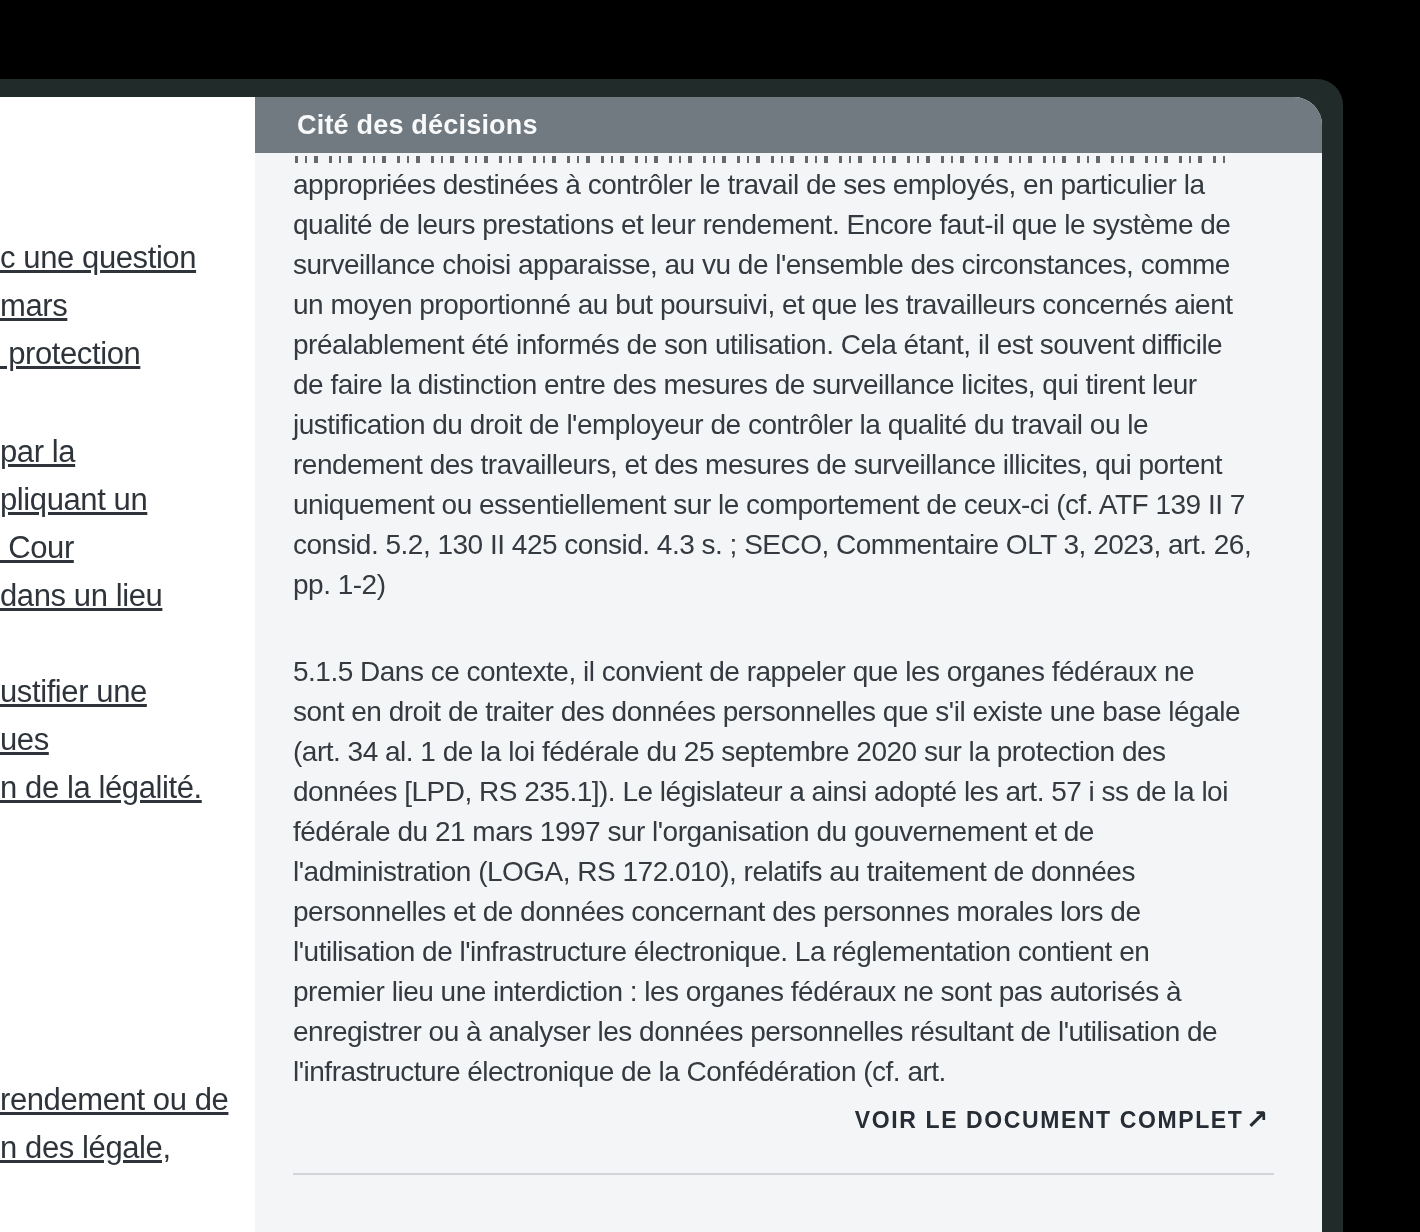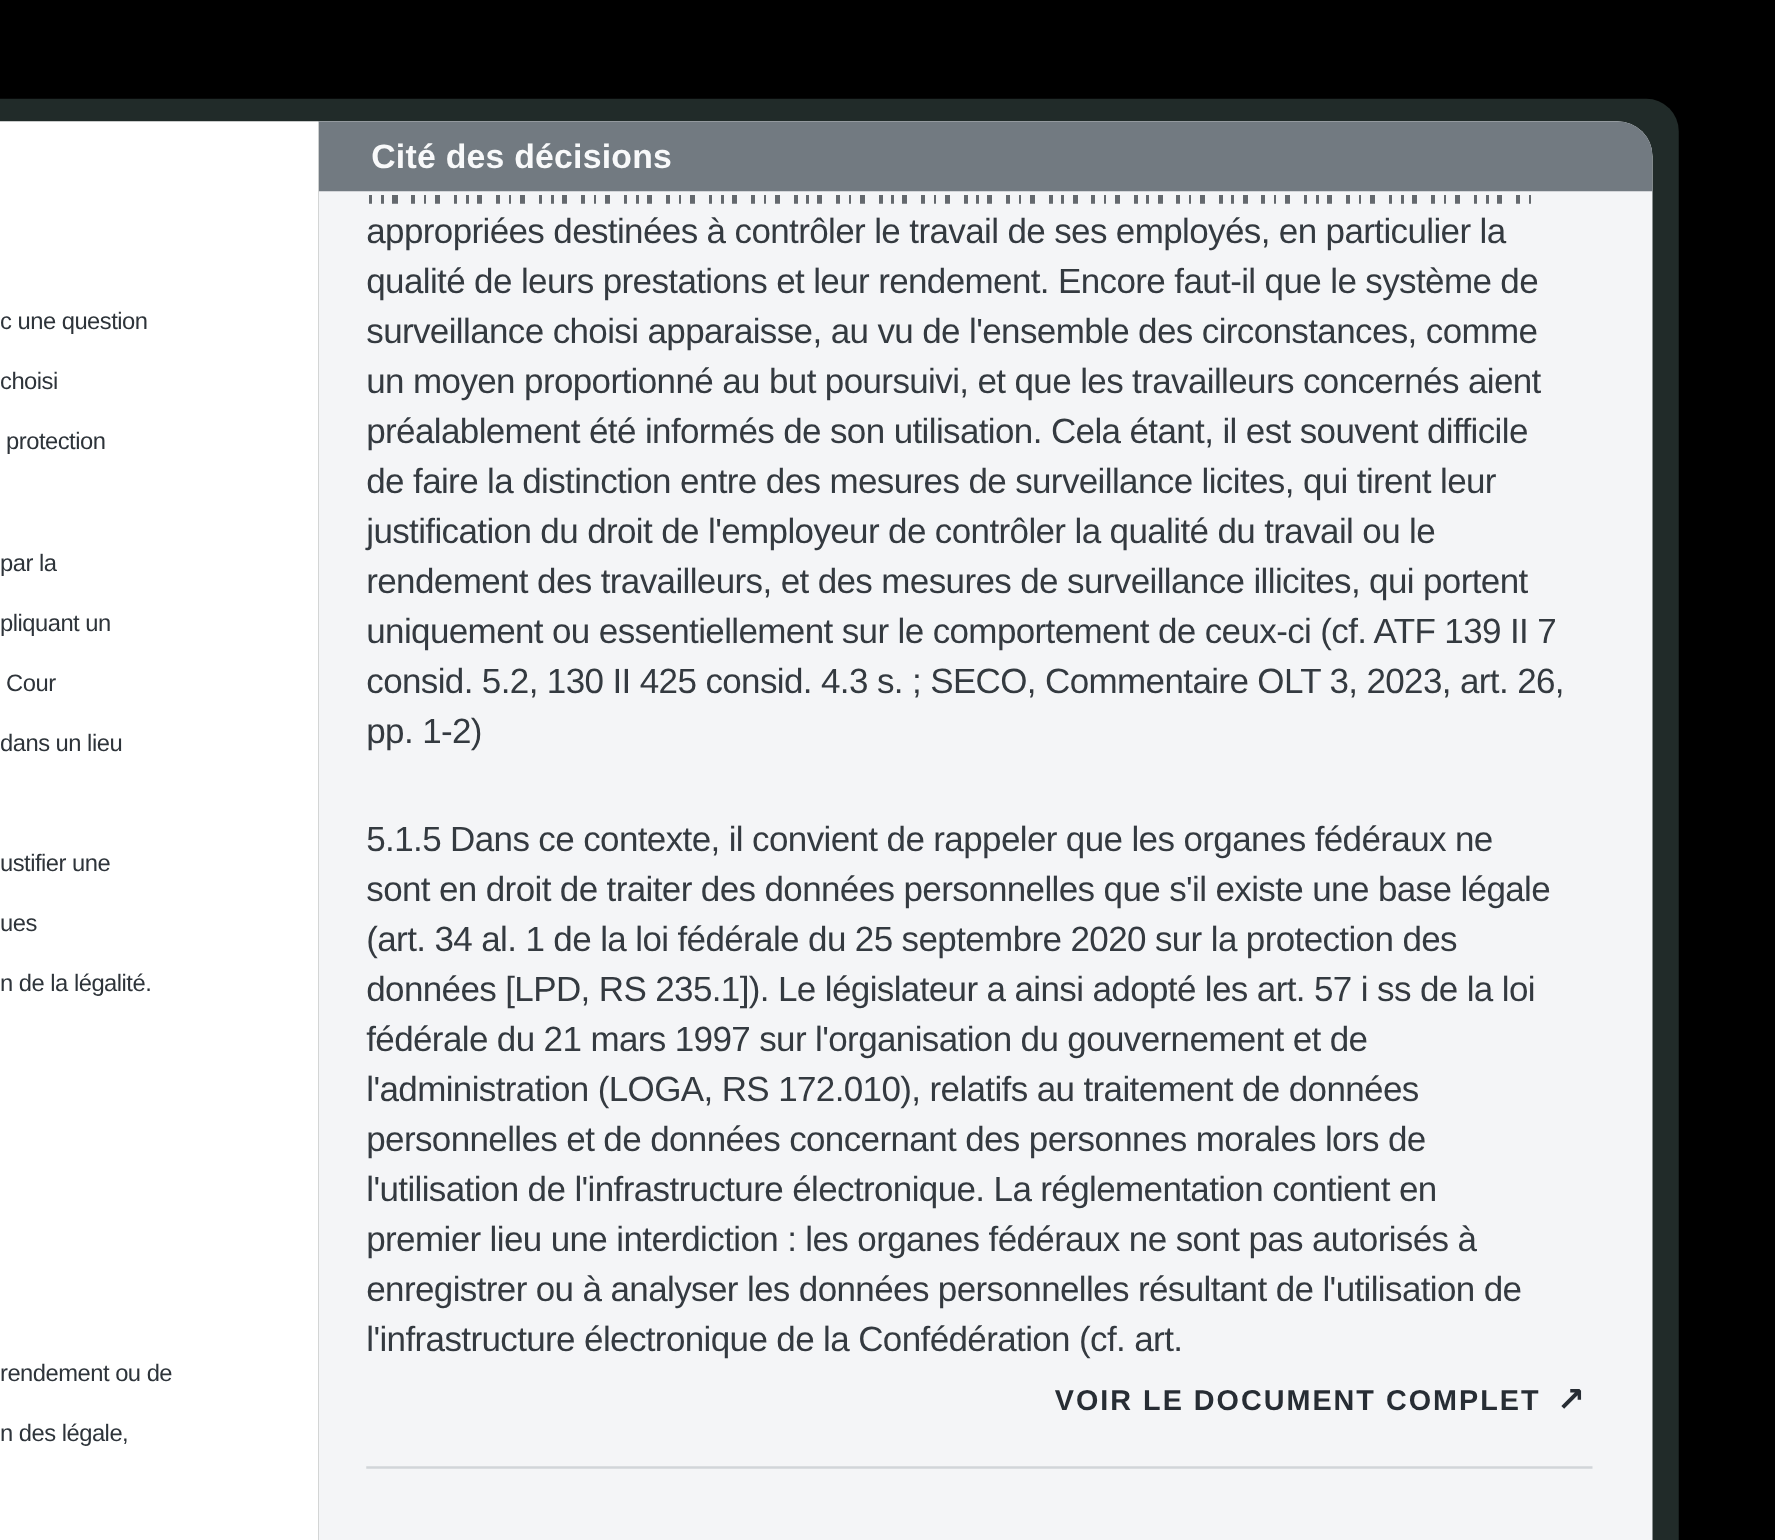--- a/index.html
+++ b/index.html
@@ -2,53 +2,53 @@
 <html><head>
 <meta charset="utf-8">
 <style>
   html,body{margin:0;padding:0;background:#000;}
   .canvas{position:relative;width:1420px;height:1232px;background:var(--canvas,#000);overflow:hidden;
           font-family:"Liberation Sans","DejaVu Sans",sans-serif;}
   .app-window{position:absolute;left:0;top:79px;width:1343px;height:1153px;
           background:var(--backdrop,#212b29);border-top-right-radius:26px;}
   .left-column{position:absolute;left:0;top:18px;width:255px;height:1135px;
           background:var(--page-bg,#ffffff);overflow:hidden;}
-  .frag{position:absolute;left:0;white-space:pre;font-size:19px;line-height:48px;
-          letter-spacing:-0.4px;color:var(--text-dark,#2e343a);}
+  .frag{position:absolute;left:0;white-space:pre;font-size:31px;line-height:48px;
+          letter-spacing:-0.4px;color:var(--text-dark,#2e343a);text-decoration:underline;}
   .frag-0{top:137px}.frag-1{top:331px}.frag-2{top:571px}.frag-3{top:979px}
   .panel{position:absolute;left:255px;top:18px;width:1067px;height:1135px;
           background:var(--panel-bg,#f4f5f7);border-top-right-radius:28px;overflow:hidden;}
   .panel-header{height:56px;background:var(--header-bg,#727a81);display:flex;align-items:center;
           padding-left:42px;box-sizing:border-box;}
   .panel-title{color:var(--header-text,#f8f9fa);font-size:27px;font-weight:600;letter-spacing:0.2px;}
   .panel-body{position:relative;height:754px;}
   .clipped-row{position:absolute;top:3px;left:40px;width:930px;height:7px;opacity:.75;
           background:repeating-linear-gradient(90deg,
             var(--text-body,#343a40) 0 3px, transparent 3px 10px,
             var(--text-body,#343a40) 10px 12px, transparent 12px 19px,
             var(--text-body,#343a40) 19px 23px, transparent 23px 34px);}
   .para{position:absolute;left:38px;white-space:pre;font-size:28px;line-height:40px;
           letter-spacing:-0.5px;color:var(--text-body,#343a40);}
   .para-0{top:12px}.para-1{top:499px}
   .panel-footer{position:absolute;top:947px;left:38px;right:54px;height:40px;
           display:flex;justify-content:flex-end;align-items:center;}
-  .doc-link{display:flex;align-items:center;gap:13px;cursor:pointer;text-decoration:none;
+  .doc-link{display:flex;align-items:center;gap:2px;cursor:pointer;text-decoration:none;
           font-size:23px;font-weight:700;letter-spacing:1.6px;color:var(--link-text,#272d34);margin-left:12px;}
   .doc-link .arrow{font-size:27px;font-weight:700;letter-spacing:0;line-height:1;}
   .divider{position:absolute;top:1020px;left:38px;width:981px;height:2px;
           background:var(--divider,#d1d5d9);}
 </style>
 </head>
 <body style="--canvas: #000000; --backdrop: #212b29; --page-bg: #ffffff; --panel-bg: #f4f5f7; --header-bg: #727a81; --header-text: #f8f9fa; --text-dark: #2e343a; --text-body: #343a40; --link-text: #272d34; --divider: #d1d5d9;">
 
 <div class="canvas">
   <div class="app-window">
 
     <div class="left-column">
-      <div class="frag frag-0" id="frag-0"><div>c une question</div><div>choisi</div><div>&nbsp;protection</div></div>
+      <div class="frag frag-0" id="frag-0"><div>c une question</div><div>mars</div><div>&nbsp;protection</div></div>
       <div class="frag frag-2" id="frag-2"><div>ustifier une</div><div>ues</div><div>n de la légalité.</div></div>
       <div class="frag frag-1" id="frag-1"><div>par la</div><div>pliquant un</div><div>&nbsp;Cour</div><div>dans un lieu</div></div>
       <div class="frag frag-3" id="frag-3"><div>rendement ou de</div><div>n des légale,</div></div>
     </div>
 
     <div class="panel">
       <div class="panel-header">
         <span class="panel-title">Cité des décisions</span>
       </div>
       <div class="panel-body">

